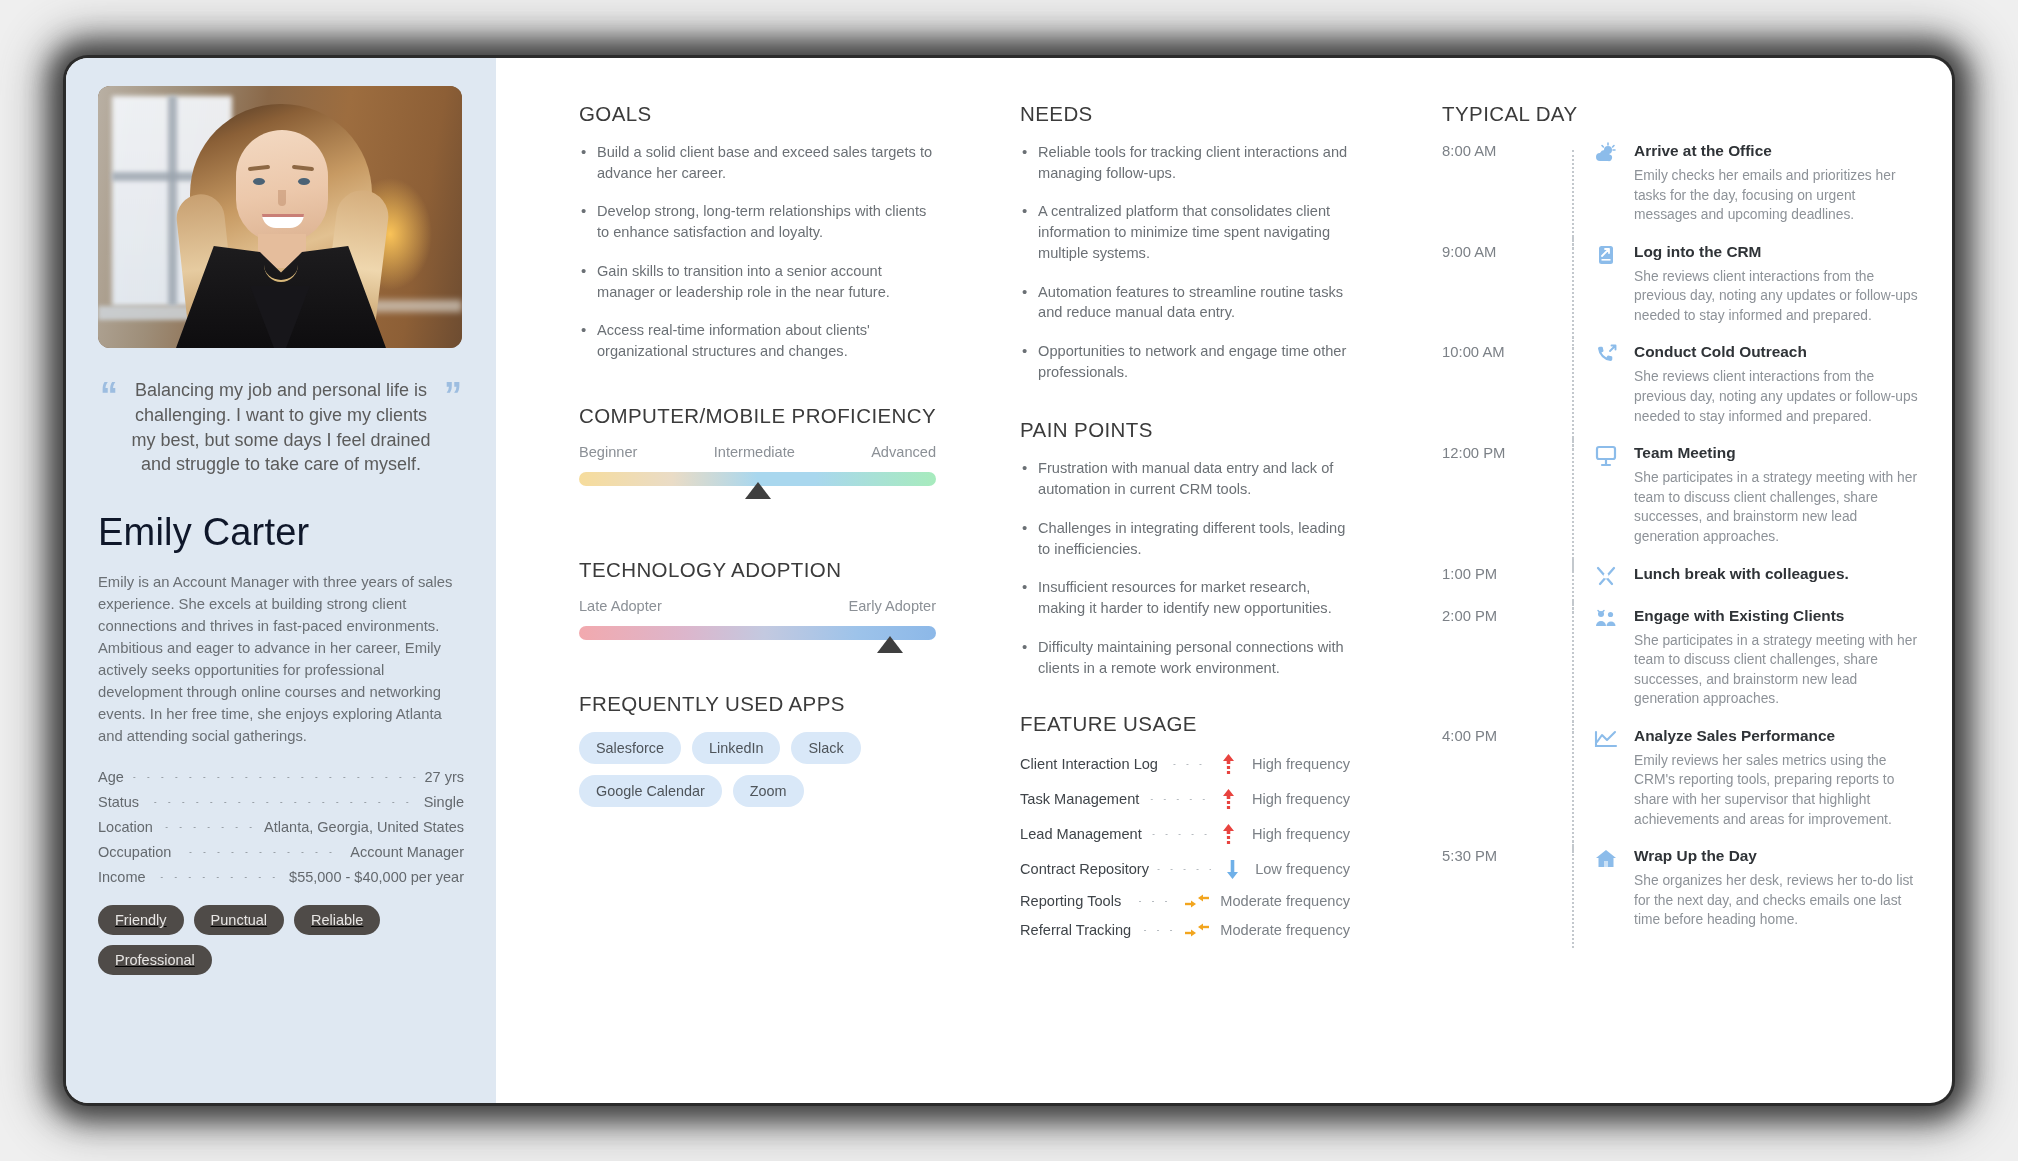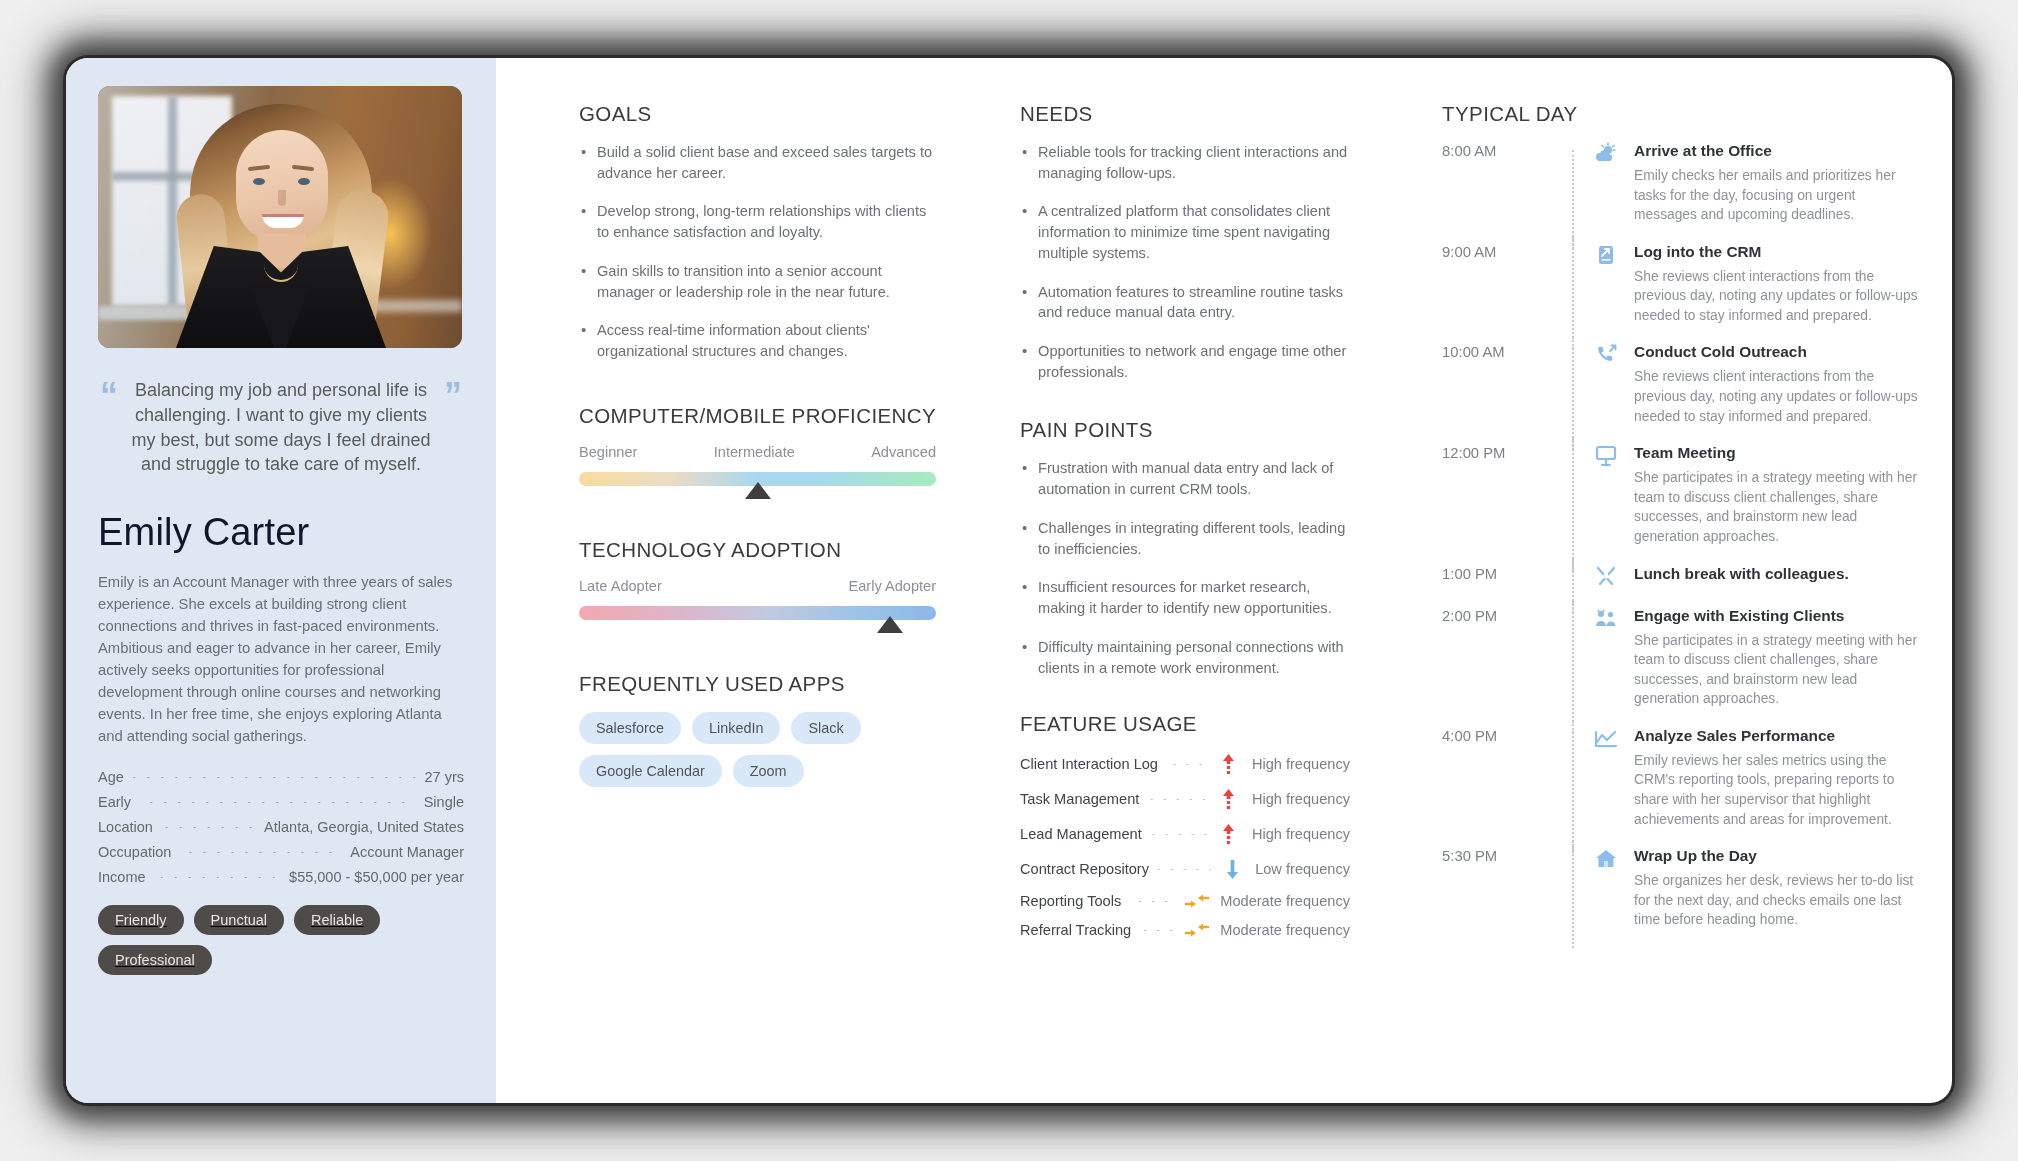--- a/index.html
+++ b/index.html
@@ -215,38 +215,38 @@
       <h1 class="persona-name">Emily Carter</h1>
       <p class="persona-bio">Emily is an Account Manager with three years of sales experience. She excels at building strong client connections and thrives in fast-paced environments. Ambitious and eager to advance in her career, Emily actively seeks opportunities for professional development through online courses and networking events. In her free time, she enjoys exploring Atlanta and attending social gatherings.</p>
 
       <div class="attrs">
         <div class="attr-row">
           <span class="attr-key">Age</span>
           <span class="attr-dots"></span>
           <span class="attr-val">27 yrs</span>
         </div>
         <div class="attr-row">
-          <span class="attr-key">Early</span>
+          <span class="attr-key">Status</span>
           <span class="attr-dots"></span>
           <span class="attr-val">Single</span>
         </div>
         <div class="attr-row">
           <span class="attr-key">Location</span>
           <span class="attr-dots"></span>
           <span class="attr-val">Atlanta, Georgia, United States</span>
         </div>
         <div class="attr-row">
           <span class="attr-key">Occupation</span>
           <span class="attr-dots"></span>
           <span class="attr-val">Account Manager</span>
         </div>
         <div class="attr-row">
           <span class="attr-key">Income</span>
           <span class="attr-dots"></span>
-          <span class="attr-val">$55,000 - $50,000 per year</span>
+          <span class="attr-val">$55,000 - $40,000 per year</span>
         </div>
       </div>
 
       <div class="tags">
         <span class="tag">Friendly</span>
         <span class="tag">Punctual</span>
         <span class="tag">Reliable</span>
         <span class="tag">Professional</span>
       </div>
     </aside>
@@ -267,21 +267,21 @@
           <div class="scale-labels">
             <span>Beginner</span>
             <span>Intermediate</span>
             <span>Advanced</span>
           </div>
           <div class="scale-bar bar-prof">
             <div class="marker" style="left:50%"></div>
           </div>
         </div>
 
-        <div class="sec-gap-lg" style="margin-top:52px">
+        <div class="sec-gap-lg" style="margin-top:72px">
           <h2 class="sec">TECHNOLOGY ADOPTION</h2>
           <div class="scale-labels two">
             <span>Late Adopter</span>
             <span>Early Adopter</span>
           </div>
           <div class="scale-bar bar-adopt">
             <div class="marker" style="left:87%"></div>
           </div>
         </div>
 

